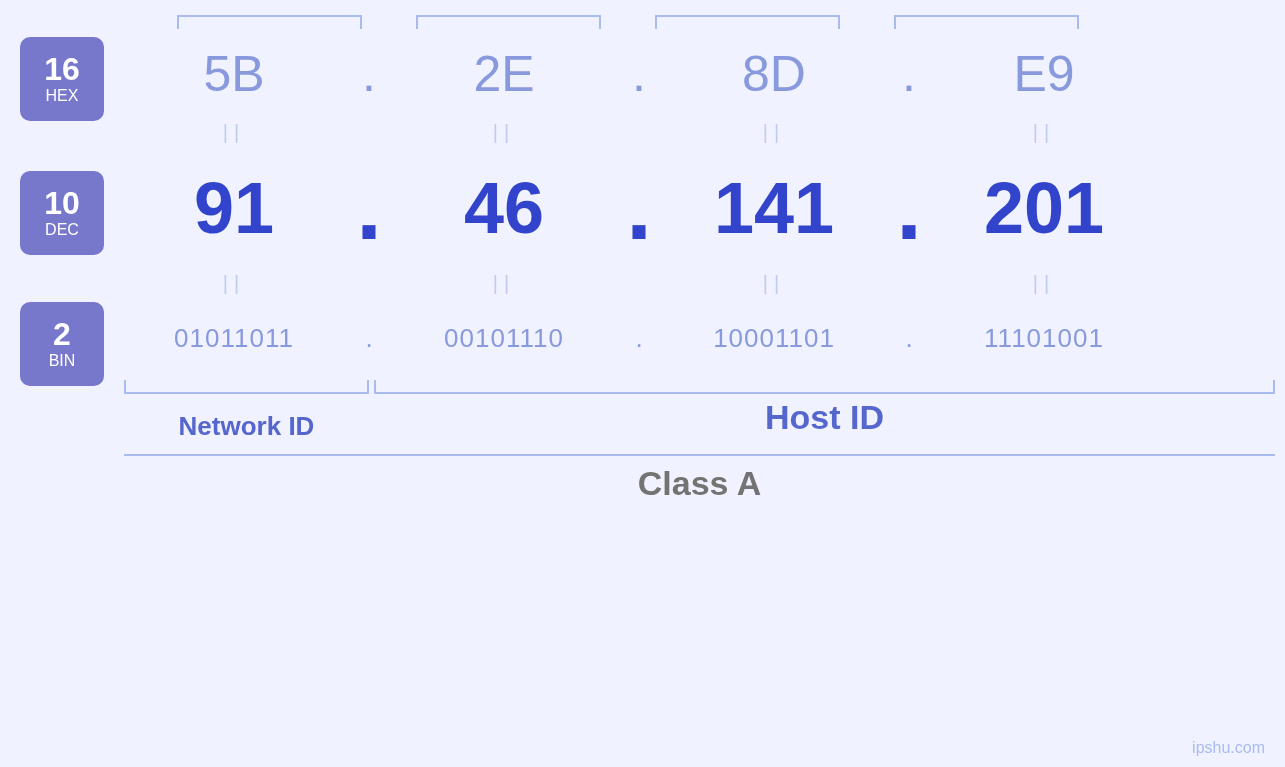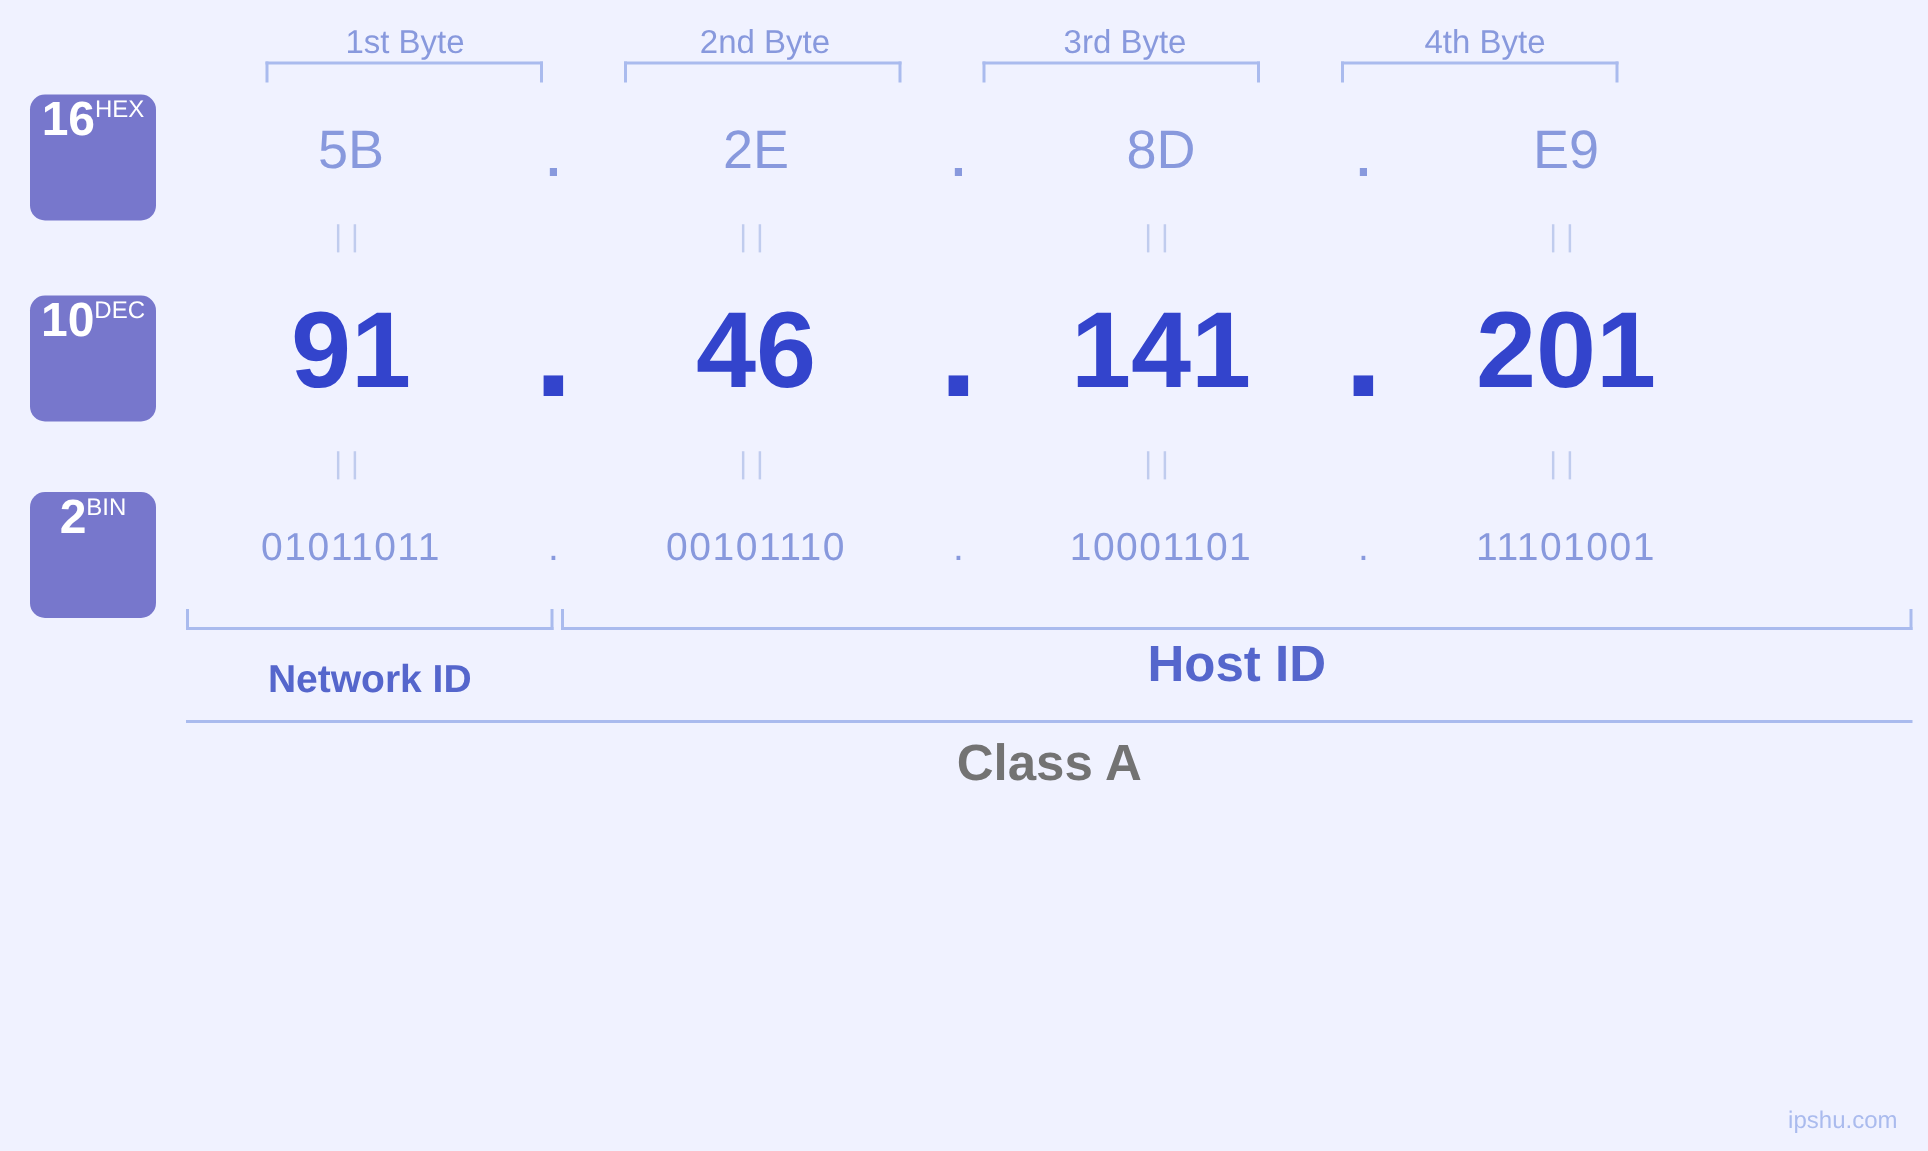--- a/index.html
+++ b/index.html
@@ -12,22 +12,22 @@
       overflow: hidden;
       position: relative;
     }
 
     .base-badge {
       width: 84px;
       height: 84px;
       border-radius: 10px;
       background: #7777cc;
       display: flex;
-      flex-direction: row;
-      align-items: flex-start;
+      flex-direction: column;
+      align-items: center;
       justify-content: center;
       color: white;
       margin-bottom: 0;
     }
 
     .base-badge .num {
       font-size: 32px;
       font-weight: bold;
       line-height: 1;
     }
@@ -104,21 +104,21 @@
       display: flex;
       align-items: center;
       margin: 0 10px;
     }
 
     .val {
       text-align: center;
       color: #8899dd;
     }
 
-    .val.hex { font-size: 36px; width: 220px; }
+    .val.hex { font-size: 50px; width: 220px; }
     .val.dec { font-size: 72px; font-weight: bold; color: #3344cc; width: 220px; }
     .val.bin { font-size: 26px; width: 220px; letter-spacing: 1px; }
 
     .sep { text-align: center; width: 50px; }
     .sep.hex { font-size: 50px; color: #8899dd; }
     .sep.dec { font-size: 92px; font-weight: bold; color: #3344cc; }
     .sep.bin { font-size: 26px; color: #8899dd; }
 
     .eq-line {
       display: flex;
@@ -140,34 +140,20 @@
     .hex-row { height: 80px; }
     .dec-row { height: 115px; }
     .bin-row { height: 75px; }
 
   </style>
 </head>
 <body>
 
 <div class="full-layout">
 
-  <div class="top-header">
-    <div class="byte-col">
-      <span style="color:#8899dd; font-size:22px;">1st Byte</span>
-    </div>
-    <div class="byte-col">
-      <span style="color:#8899dd; font-size:22px;">2nd Byte</span>
-    </div>
-    <div class="byte-col">
-      <span style="color:#8899dd; font-size:22px;">3rd Byte</span>
-    </div>
-    <div class="byte-col">
-      <span style="color:#8899dd; font-size:22px;">4th Byte</span>
-    </div>
-  </div>
 
   <div class="top-bracket-row">
     <div class="top-brkt"></div>
     <div class="top-brkt"></div>
     <div class="top-brkt"></div>
     <div class="top-brkt"></div>
   </div>
 
   <div class="content-area">
 

